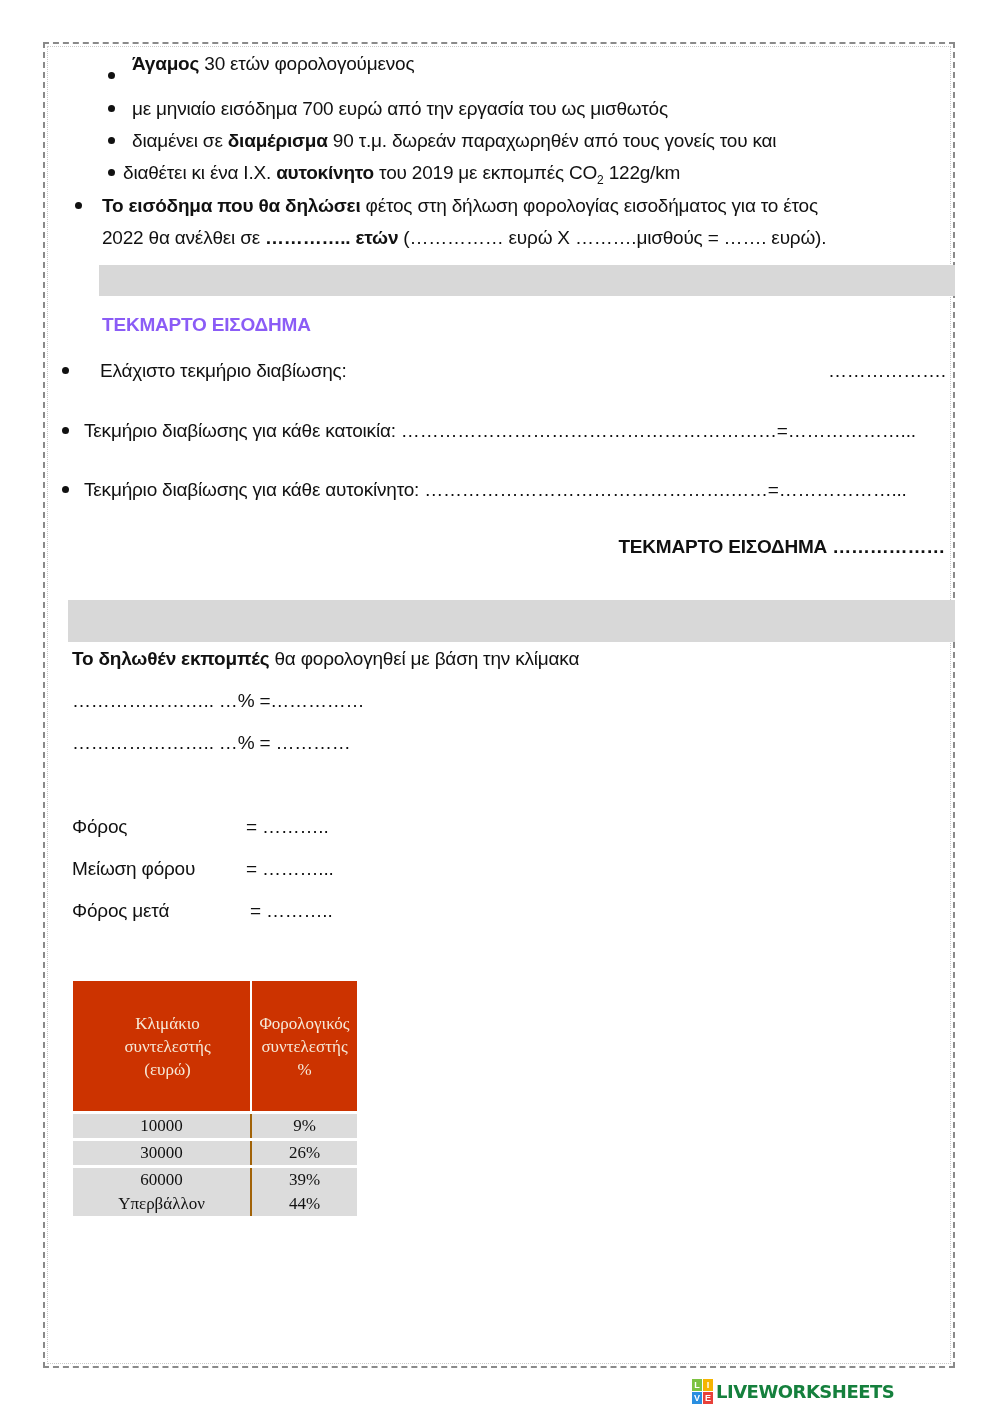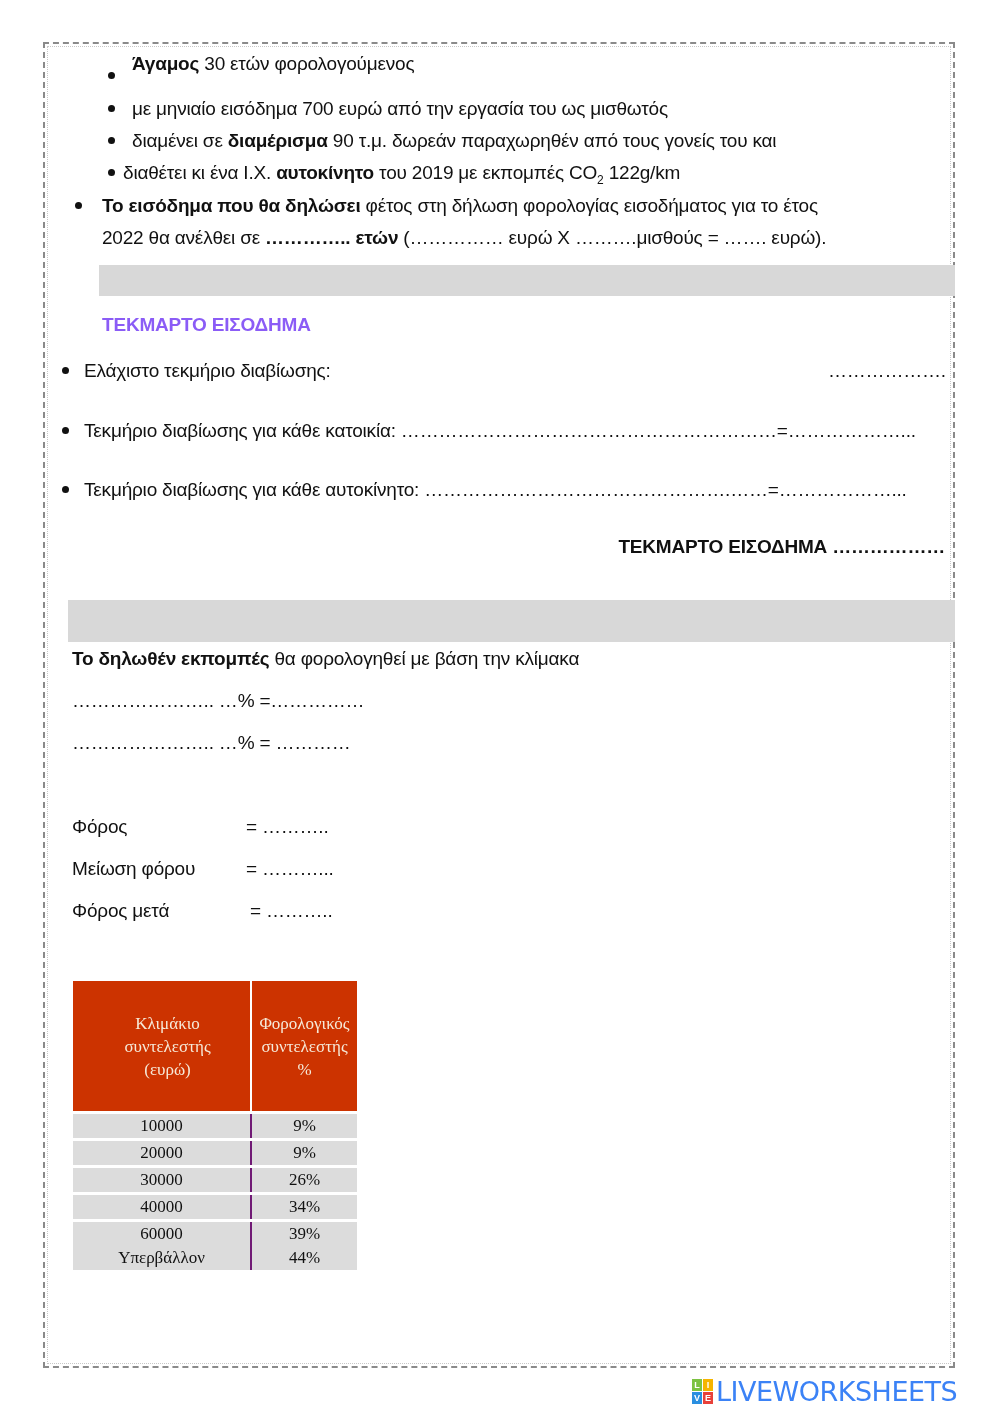--- a/index.html
+++ b/index.html
@@ -14,27 +14,27 @@
   b { font-weight:bold; }
   .grey { position:absolute; background:#d8d8d8; }
   .red { color:#8b5cf6; font-weight:bold; }
   .bold { font-weight:bold; }
   table.rates { position:absolute; left:73px; top:981px; width:284px; border-collapse:collapse;
                 font-family:"Liberation Serif", "DejaVu Serif", serif; font-size:17px; }
   table.rates th { background:#cc3300; color:#f6ead8; font-weight:normal; height:130px;
                    line-height:23px; border-right:2px solid #ffffff; padding:0 2px; vertical-align:middle; }
   table.rates th:last-child { border-right:none; }
   table.rates td { background:#dcdcdc; text-align:center; height:24px; line-height:24px;
-                   border-top:3px solid #ffffff; border-right:2px solid #701a75; padding:0; }
+                   border-top:3px solid #ffffff; border-right:2px solid #a16207; padding:0; }
   table.rates td:last-child { border-right:none; }
   table.rates tr.nob td { border-top:none; }
   .logo { position:absolute; left:692px; top:1376px; height:30px; display:flex; align-items:center; }
   .logo .tiles { display:grid; grid-template-columns:10px 10px; grid-template-rows:12px 12px; gap:1px; margin-right:3px; }
   .logo .tiles span { display:flex; align-items:center; justify-content:center; font-size:9px; font-weight:bold; color:#fff; }
-  .logo .word { font-family:"DejaVu Sans", sans-serif; font-weight:normal; font-size:27px; color:#3b82f6; letter-spacing:-0.5px; }
+  .logo .word { font-family:"DejaVu Sans", sans-serif; font-weight:bold; font-size:18px; color:#15803d; letter-spacing:-0.5px; }
 </style>
 </head>
 <body>
 
 <div class="frame"></div>
 
 <span class="bullet" style="left:108px;top:72px;"></span>
 <div class="txt" style="left:132px;top:52px;"><b>Άγαμος</b><span> 30 ετών φορολογούμενος</span></div>
 
 <span class="bullet" style="left:108px;top:105px;"></span>
@@ -48,21 +48,21 @@
 
 <span class="bullet" style="left:75px;top:202px;"></span>
 <div class="txt" style="left:102px;top:194px;"><b>Το εισόδημα που θα δηλώσει</b><span> φέτος στη δήλωση φορολογίας εισοδήματος για το έτος</span></div>
 <div class="txt" style="left:102px;top:226px;"><span>2022 θα ανέλθει σε </span><b>………….. ετών</b><span> (…………… ευρώ Χ ……….μισθούς = ……. ευρώ).</span></div>
 
 <div class="grey" style="left:99px;top:265px;width:856px;height:31px;"></div>
 
 <div class="txt red" style="left:102px;top:313px;">ΤΕΚΜΑΡΤΟ ΕΙΣΟΔΗΜΑ</div>
 
 <span class="bullet" style="left:62px;top:367px;"></span>
-<div class="txt" style="left:84px;top:359px;text-align:right;">Ελάχιστο τεκμήριο διαβίωσης:</div>
+<div class="txt" style="left:100px;top:359px;text-align:right;">Ελάχιστο τεκμήριο διαβίωσης:</div>
 <div class="txt" style="left:828px;top:359px;">……………….</div>
 
 <span class="bullet" style="left:62px;top:427px;"></span>
 <div class="txt" style="left:84px;top:419px;">Τεκμήριο διαβίωσης για κάθε κατοικία: ……………………………………………………=………………...</div>
 
 <span class="bullet" style="left:62px;top:486px;"></span>
 <div class="txt" style="left:84px;top:478px;">Τεκμήριο διαβίωσης για κάθε αυτοκίνητο: ………………………………………….……=………………...</div>
 
 <div class="txt bold" style="right:55px;top:535px;margin-left:28px;">ΤΕΚΜΑΡΤΟ ΕΙΣΟΔΗΜΑ ………………</div>
 
@@ -93,30 +93,22 @@
         <span>%</span>
       </th>
     </tr>
   </thead>
   <tbody>
     <tr>
         <td>10000</td>
         <td>9%</td>
       </tr>
     <tr>
-        <td>20000</td>
-        <td>9%</td>
-      </tr>
-    <tr>
         <td>30000</td>
         <td>26%</td>
-      </tr>
-    <tr>
-        <td>40000</td>
-        <td>34%</td>
       </tr>
     <tr>
         <td>60000</td>
         <td>39%</td>
       </tr>
     <tr class="nob">
         <td>Υπερβάλλον</td>
         <td>44%</td>
       </tr>
   </tbody>

